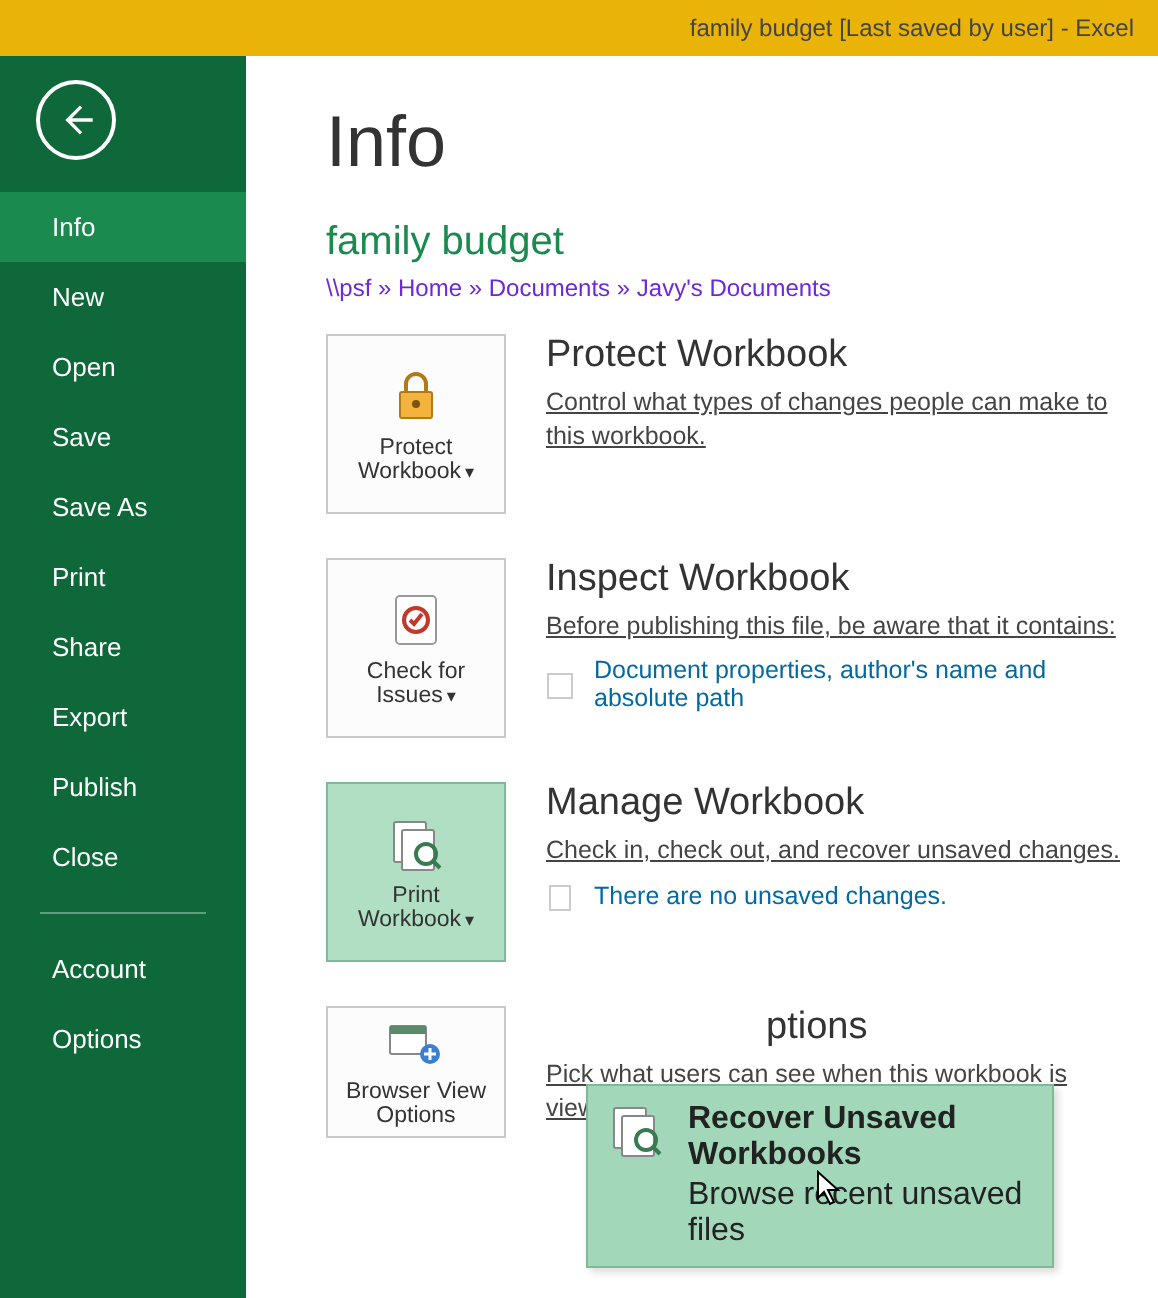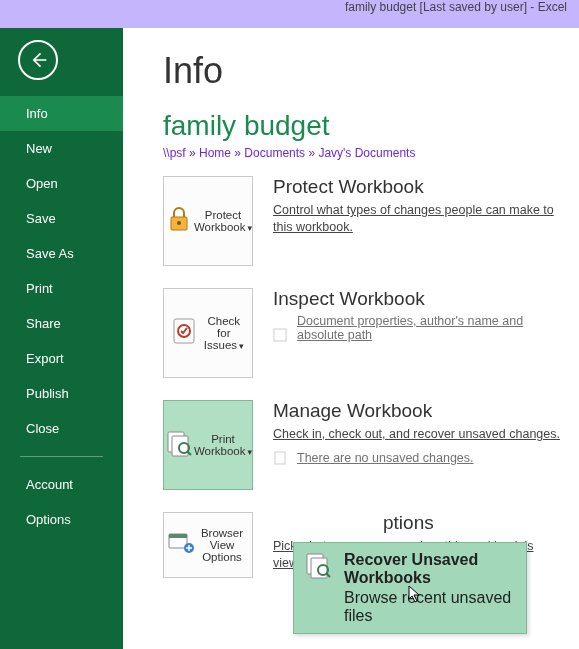--- a/index.html
+++ b/index.html
@@ -1,43 +1,43 @@
 <!DOCTYPE html>
 <html><head>
 <meta charset="utf-8">
 <style>
 * { margin: 0; padding: 0; box-sizing: border-box; font-family: "Segoe UI", Arial, sans-serif; }
 html, body { width: 579px; height: 649px; overflow: hidden; background: #fff; }
 
-.titlebar { height: 28px; background: #c4b5fd; font-size: 12px; color: #444; display: flex; justify-content: flex-end; padding-right: 12px; }
+.titlebar { height: 28px; background: #eab308; font-size: 12px; color: #444; display: flex; align-items: center; justify-content: flex-end; padding-right: 12px; }
 
 .main { display: flex; height: calc(649px - 28px); }
 
 .sidebar { width: 123px; background: #0e6839; color: #fff; display: flex; flex-direction: column; padding-top: 12px; }
 .back-btn { width: 40px; height: 40px; border: 2px solid #fff; border-radius: 50%; margin-left: 18px; margin-bottom: 16px; display: flex; align-items: center; justify-content: center; cursor: pointer; }
 .back-btn svg { width: 20px; height: 20px; fill: none; stroke: #fff; stroke-width: 2; }
 .nav-item { padding: 10px 26px; font-size: 13px; cursor: pointer; }
 .nav-item.selected { background: #1b8a4f; }
 .nav-divider { height: 1px; background: rgba(255,255,255,0.35); margin: 10px 20px; }
 
 .content { flex: 1; background: #fff; padding: 22px 16px 16px 40px; overflow: hidden; position: relative; }
 .page-title { font-size: 36px; font-weight: 300; color: #333; margin-bottom: 18px; }
-.doc-title { font-size: 28px; color: #1b8a4f; margin-bottom: 4px; }
+.doc-title { font-size: 20px; color: #1b8a4f; margin-bottom: 4px; }
 .breadcrumb { font-size: 12px; color: #6d28d9; margin-bottom: 16px; }
 
 .section { display: flex; gap: 20px; margin-bottom: 22px; align-items: flex-start; }
-.btn-card { width: 90px; height: 90px; border: 1px solid #c9c9c9; background: #fcfcfc; display: flex; align-items: center; justify-content: center; text-align: center; font-size: 11.5px; color: #333; cursor: pointer; padding: 4px; }
+.btn-card { width: 90px; height: 90px; border: 1px solid #c9c9c9; background: #fcfcfc; display: flex; flex-direction: column; align-items: center; justify-content: center; text-align: center; font-size: 11.5px; color: #333; cursor: pointer; padding: 4px; }
 .btn-card.active { background: #b1dfc4; border-color: #7fb998; }
 .btn-card .ico { width: 32px; height: 32px; margin-bottom: 4px; display: flex; align-items: center; justify-content: center; }
 .btn-card .caret { font-size: 9px; margin-left: 2px; }
 
 .section-body { flex: 1; }
 .section-heading { font-size: 19px; color: #333; margin-bottom: 4px; }
 .section-desc { font-size: 12.5px; color: #444; line-height: 1.35; margin-bottom: 6px; text-decoration: underline; }
-.bullet-row { display: flex; gap: 10px; font-size: 12.5px; color: #737373; align-items: flex-end; text-decoration: underline; }
+.bullet-row { display: flex; gap: 10px; font-size: 12.5px; color: #0369a1; align-items: center; }
 .bullet-icon { width: 14px; height: 14px; flex-shrink: 0; opacity: 0.5; margin-top: 2px; }
 
 .popup { position: absolute; left: 170px; top: 514px; width: 234px; background: #a2d7b9; border: 1px solid #7fb998; box-shadow: 2px 2px 4px rgba(0,0,0,0.15); display: flex; gap: 10px; padding: 8px 10px; cursor: pointer; }
 .popup .ico { width: 30px; height: 30px; flex-shrink: 0; }
 .popup-text { font-size: 16px; color: #222; }
 .popup-text .ptitle { font-weight: 600; margin-bottom: 2px; }
 .cursor { position: absolute; left: 285px; top: 557px; pointer-events: none; }
 .cursor svg { width: 16px; height: 20px; }
 
 .browser-section { display: flex; gap: 20px; align-items: flex-start; }
@@ -101,20 +101,21 @@
           <svg width="30" height="30" viewBox="0 0 30 30">
               <rect x="5" y="3" width="20" height="24" rx="2" fill="#fff" stroke="#999"></rect>
               <circle cx="15" cy="15" r="6" fill="none" stroke="#c0392b" stroke-width="2"></circle>
               <path d="M12 15 l2 2 l4 -5" stroke="#c0392b" stroke-width="2" fill="none"></path>
             </svg>
         </div>
         <div><span>Check for</span><br><span>Issues</span><span class="caret">▾</span></div>
       </div>
       <div class="section-body">
         <div class="section-heading">Inspect Workbook</div>
+        <div class="section-desc">Before publishing this file, be aware that it contains:</div>
         <div class="bullet-row">
           <svg class="bullet-icon" viewBox="0 0 14 14">
               <rect x="1" y="1" width="12" height="12" fill="none" stroke="#999"></rect>
             </svg>
           <span>Document properties, author's name and absolute path</span>
         </div>
       </div>
     </div>
 
     <div class="section">

